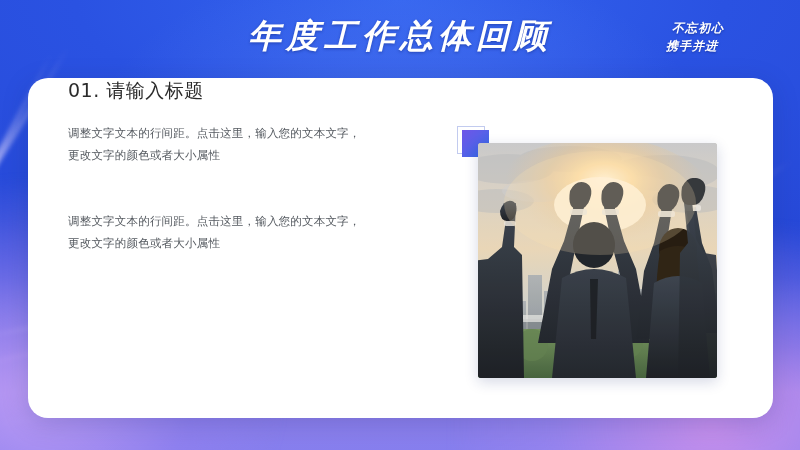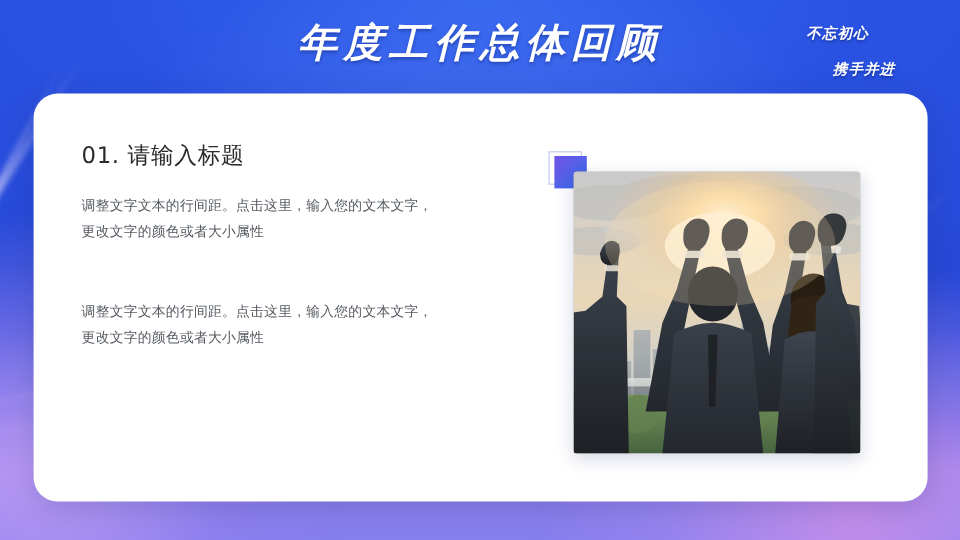--- a/index.html
+++ b/index.html
@@ -51,31 +51,31 @@
     text-shadow:0 1px 3px rgba(10,30,110,.45);
     font-style:italic;
   }
   .slogan {
     position:absolute; right:22px; top:20px; width:112px; height:38px;
     color:#ffffff; font-family:"DejaVu Serif","Liberation Serif",serif;
     font-style:italic; font-weight:700; font-size:12px; letter-spacing:1px;
     text-shadow:0 1px 2px rgba(10,30,110,.5);
   }
   .slogan .l1 { display:block; text-align:left; padding-left:6px; }
-  .slogan .l2 { display:block; text-align:center; padding-right:4px; margin-top:13px; }
+  .slogan .l2 { display:block; text-align:left; padding-right:4px; margin-top:1px; }
 
   
   .card {
     position:absolute; left:28px; top:78px; width:745px; height:340px;
     background:#ffffff; border-radius:20px;
     box-shadow:0 6px 26px rgba(22,40,120,.22);
   }
 
   
-  .block { position:absolute; left:68px; width:370px;margin-top:39px; }
+  .block { position:absolute; left:68px; width:370px; }
   .block1 { top:78px; }
   .block2 { top:192px; }
   .blk-head {
     font-size:19px; color:#2b2b2b; font-weight:400; letter-spacing:.5px;
     font-family:"DejaVu Sans","Liberation Sans",sans-serif;
   }
   .blk-body {
     margin-top:19px; font-size:11.5px; line-height:1.95; color:#555a60;
     font-family:Liberation Mono, monospace;
     letter-spacing:.2px;

